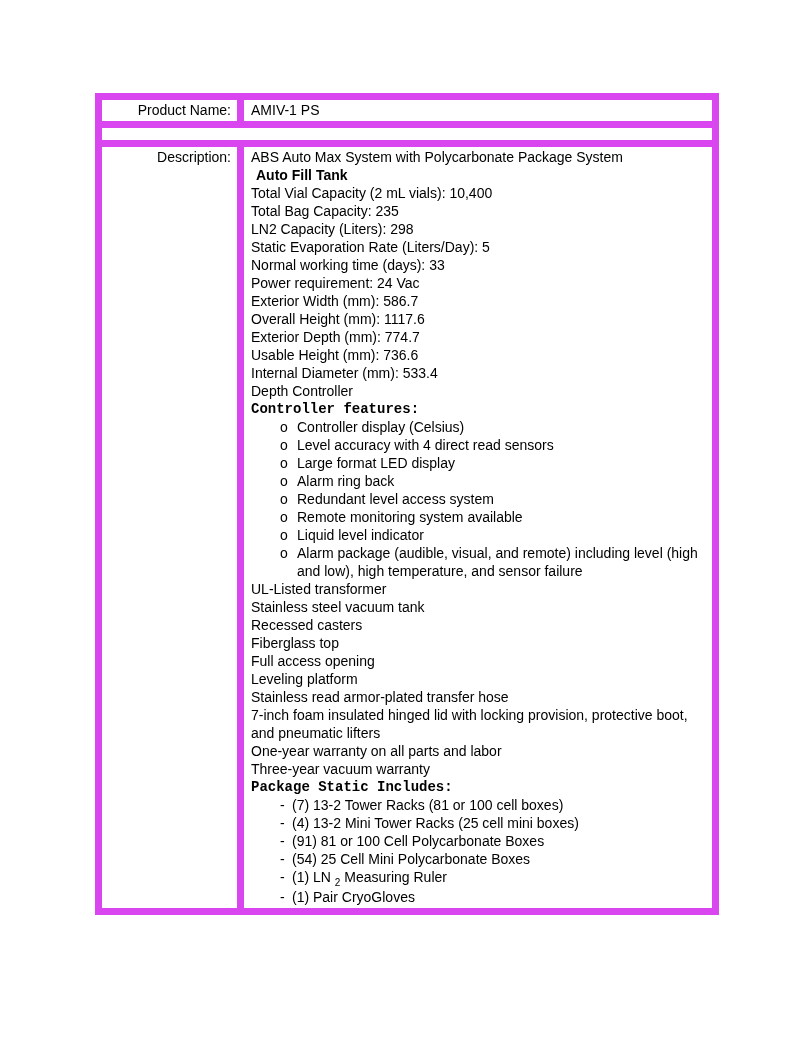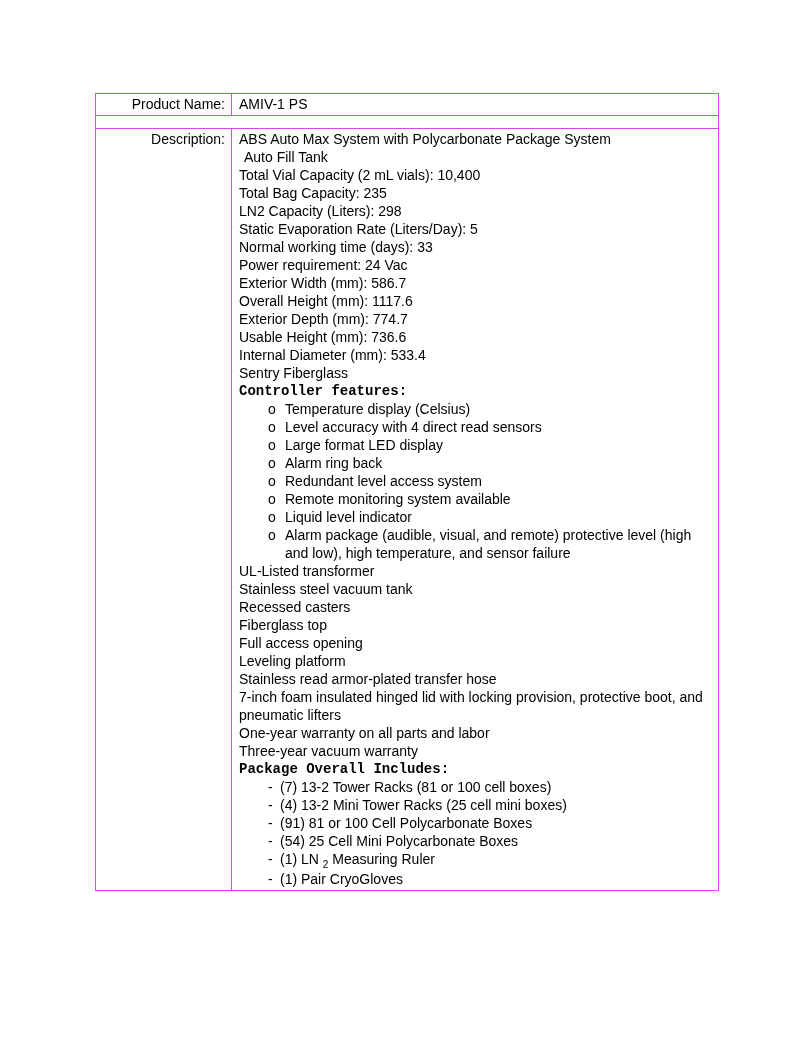--- a/index.html
+++ b/index.html
@@ -16,38 +16,38 @@
     position: absolute;
     left: 95px;
     top: 93px;
     width: 624px;
     border-collapse: collapse;
     table-layout: fixed;
     font-size: 14px;
     line-height: 18px;
   }
   .doc-table td {
-    border: 1px solid #d946ef;
+    border: 7px solid #d946ef;
     vertical-align: top;
   }
   td.label-cell {
     width: 127px;
     text-align: right;
     padding: 1px 6px 1px 2px;
   }
   td.value-cell {
     padding: 1px 4px 2px 7px;
   }
   tr.spacer-row td {
     height: 12px;
     padding: 0;
   }
   .desc-line { white-space: pre-wrap; }
   .desc-line.bold { font-weight: 700; font-family: Liberation Mono, monospace; }
-  .desc-line.indent1 { padding-left: 5px; }
+  .desc-line.indent1 { padding-left: 5px; font-weight: bold; }
   .bullet { display: flex; }
   .bullet-o   { padding-left: 29px; }
   .bullet-dash{ padding-left: 29px; }
   .bullet-o   > .marker { flex: none; width: 17px; }
   .bullet-dash> .marker { flex: none; width: 12px; }
   .btext { flex: 1; min-width: 0; }
   .sub {
     font-size: 10px;
     vertical-align: sub;
     line-height: 1;
@@ -75,41 +75,41 @@
             <div class="desc-line"><span class="btext">Total Bag Capacity: 235</span></div>
             <div class="desc-line"><span class="btext">LN2 Capacity (Liters): 298</span></div>
             <div class="desc-line"><span class="btext">Static Evaporation Rate (Liters/Day): 5</span></div>
             <div class="desc-line"><span class="btext">Normal working time (days): 33</span></div>
             <div class="desc-line"><span class="btext">Power requirement: 24 Vac</span></div>
             <div class="desc-line"><span class="btext">Exterior Width (mm): 586.7</span></div>
             <div class="desc-line"><span class="btext">Overall Height (mm): 1117.6</span></div>
             <div class="desc-line"><span class="btext">Exterior Depth (mm): 774.7</span></div>
             <div class="desc-line"><span class="btext">Usable Height (mm): 736.6</span></div>
             <div class="desc-line"><span class="btext">Internal Diameter (mm): 533.4</span></div>
-            <div class="desc-line"><span class="btext">Sentry Fiberglass</span></div>
+            <div class="desc-line"><span class="btext">Depth Controller</span></div>
             <div class="desc-line bold"><span class="btext">Controller features:</span></div>
-            <div class="desc-line bullet bullet-o"><span class="marker">o</span><span class="btext">Temperature display (Celsius)</span></div>
+            <div class="desc-line bullet bullet-o"><span class="marker">o</span><span class="btext">Controller display (Celsius)</span></div>
             <div class="desc-line bullet bullet-o"><span class="marker">o</span><span class="btext">Level accuracy with 4 direct read sensors</span></div>
             <div class="desc-line bullet bullet-o"><span class="marker">o</span><span class="btext">Large format LED display</span></div>
             <div class="desc-line bullet bullet-o"><span class="marker">o</span><span class="btext">Alarm ring back</span></div>
             <div class="desc-line bullet bullet-o"><span class="marker">o</span><span class="btext">Redundant level access system</span></div>
             <div class="desc-line bullet bullet-o"><span class="marker">o</span><span class="btext">Remote monitoring system available</span></div>
             <div class="desc-line bullet bullet-o"><span class="marker">o</span><span class="btext">Liquid level indicator</span></div>
-            <div class="desc-line bullet bullet-o"><span class="marker">o</span><span class="btext">Alarm package (audible, visual, and remote) protective level (high and low), high temperature, and sensor failure</span></div>
+            <div class="desc-line bullet bullet-o"><span class="marker">o</span><span class="btext">Alarm package (audible, visual, and remote) including level (high and low), high temperature, and sensor failure</span></div>
             <div class="desc-line"><span class="btext">UL-Listed transformer</span></div>
             <div class="desc-line"><span class="btext">Stainless steel vacuum tank</span></div>
             <div class="desc-line"><span class="btext">Recessed casters</span></div>
             <div class="desc-line"><span class="btext">Fiberglass top</span></div>
             <div class="desc-line"><span class="btext">Full access opening</span></div>
             <div class="desc-line"><span class="btext">Leveling platform</span></div>
             <div class="desc-line"><span class="btext">Stainless read armor-plated transfer hose</span></div>
             <div class="desc-line"><span class="btext">7-inch foam insulated hinged lid with locking provision, protective boot, and pneumatic lifters</span></div>
             <div class="desc-line"><span class="btext">One-year warranty on all parts and labor</span></div>
             <div class="desc-line"><span class="btext">Three-year vacuum warranty</span></div>
-            <div class="desc-line bold"><span class="btext">Package Overall Includes:</span></div>
+            <div class="desc-line bold"><span class="btext">Package Static Includes:</span></div>
             <div class="desc-line bullet bullet-dash"><span class="marker">-</span><span class="btext">(7) 13-2 Tower Racks (81 or 100 cell boxes)</span></div>
             <div class="desc-line bullet bullet-dash"><span class="marker">-</span><span class="btext">(4) 13-2 Mini Tower Racks (25 cell mini boxes)</span></div>
             <div class="desc-line bullet bullet-dash"><span class="marker">-</span><span class="btext">(91) 81 or 100 Cell Polycarbonate Boxes</span></div>
             <div class="desc-line bullet bullet-dash"><span class="marker">-</span><span class="btext">(54) 25 Cell Mini Polycarbonate Boxes</span></div>
             <div class="desc-line bullet bullet-dash"><span class="marker">-</span><span class="btext"><span>(1) LN </span><span class="sub">2</span><span> Measuring Ruler</span></span></div>
             <div class="desc-line bullet bullet-dash"><span class="marker">-</span><span class="btext">(1) Pair CryoGloves</span></div>
           </td>
       </tr>
     </tbody>
   </table>

